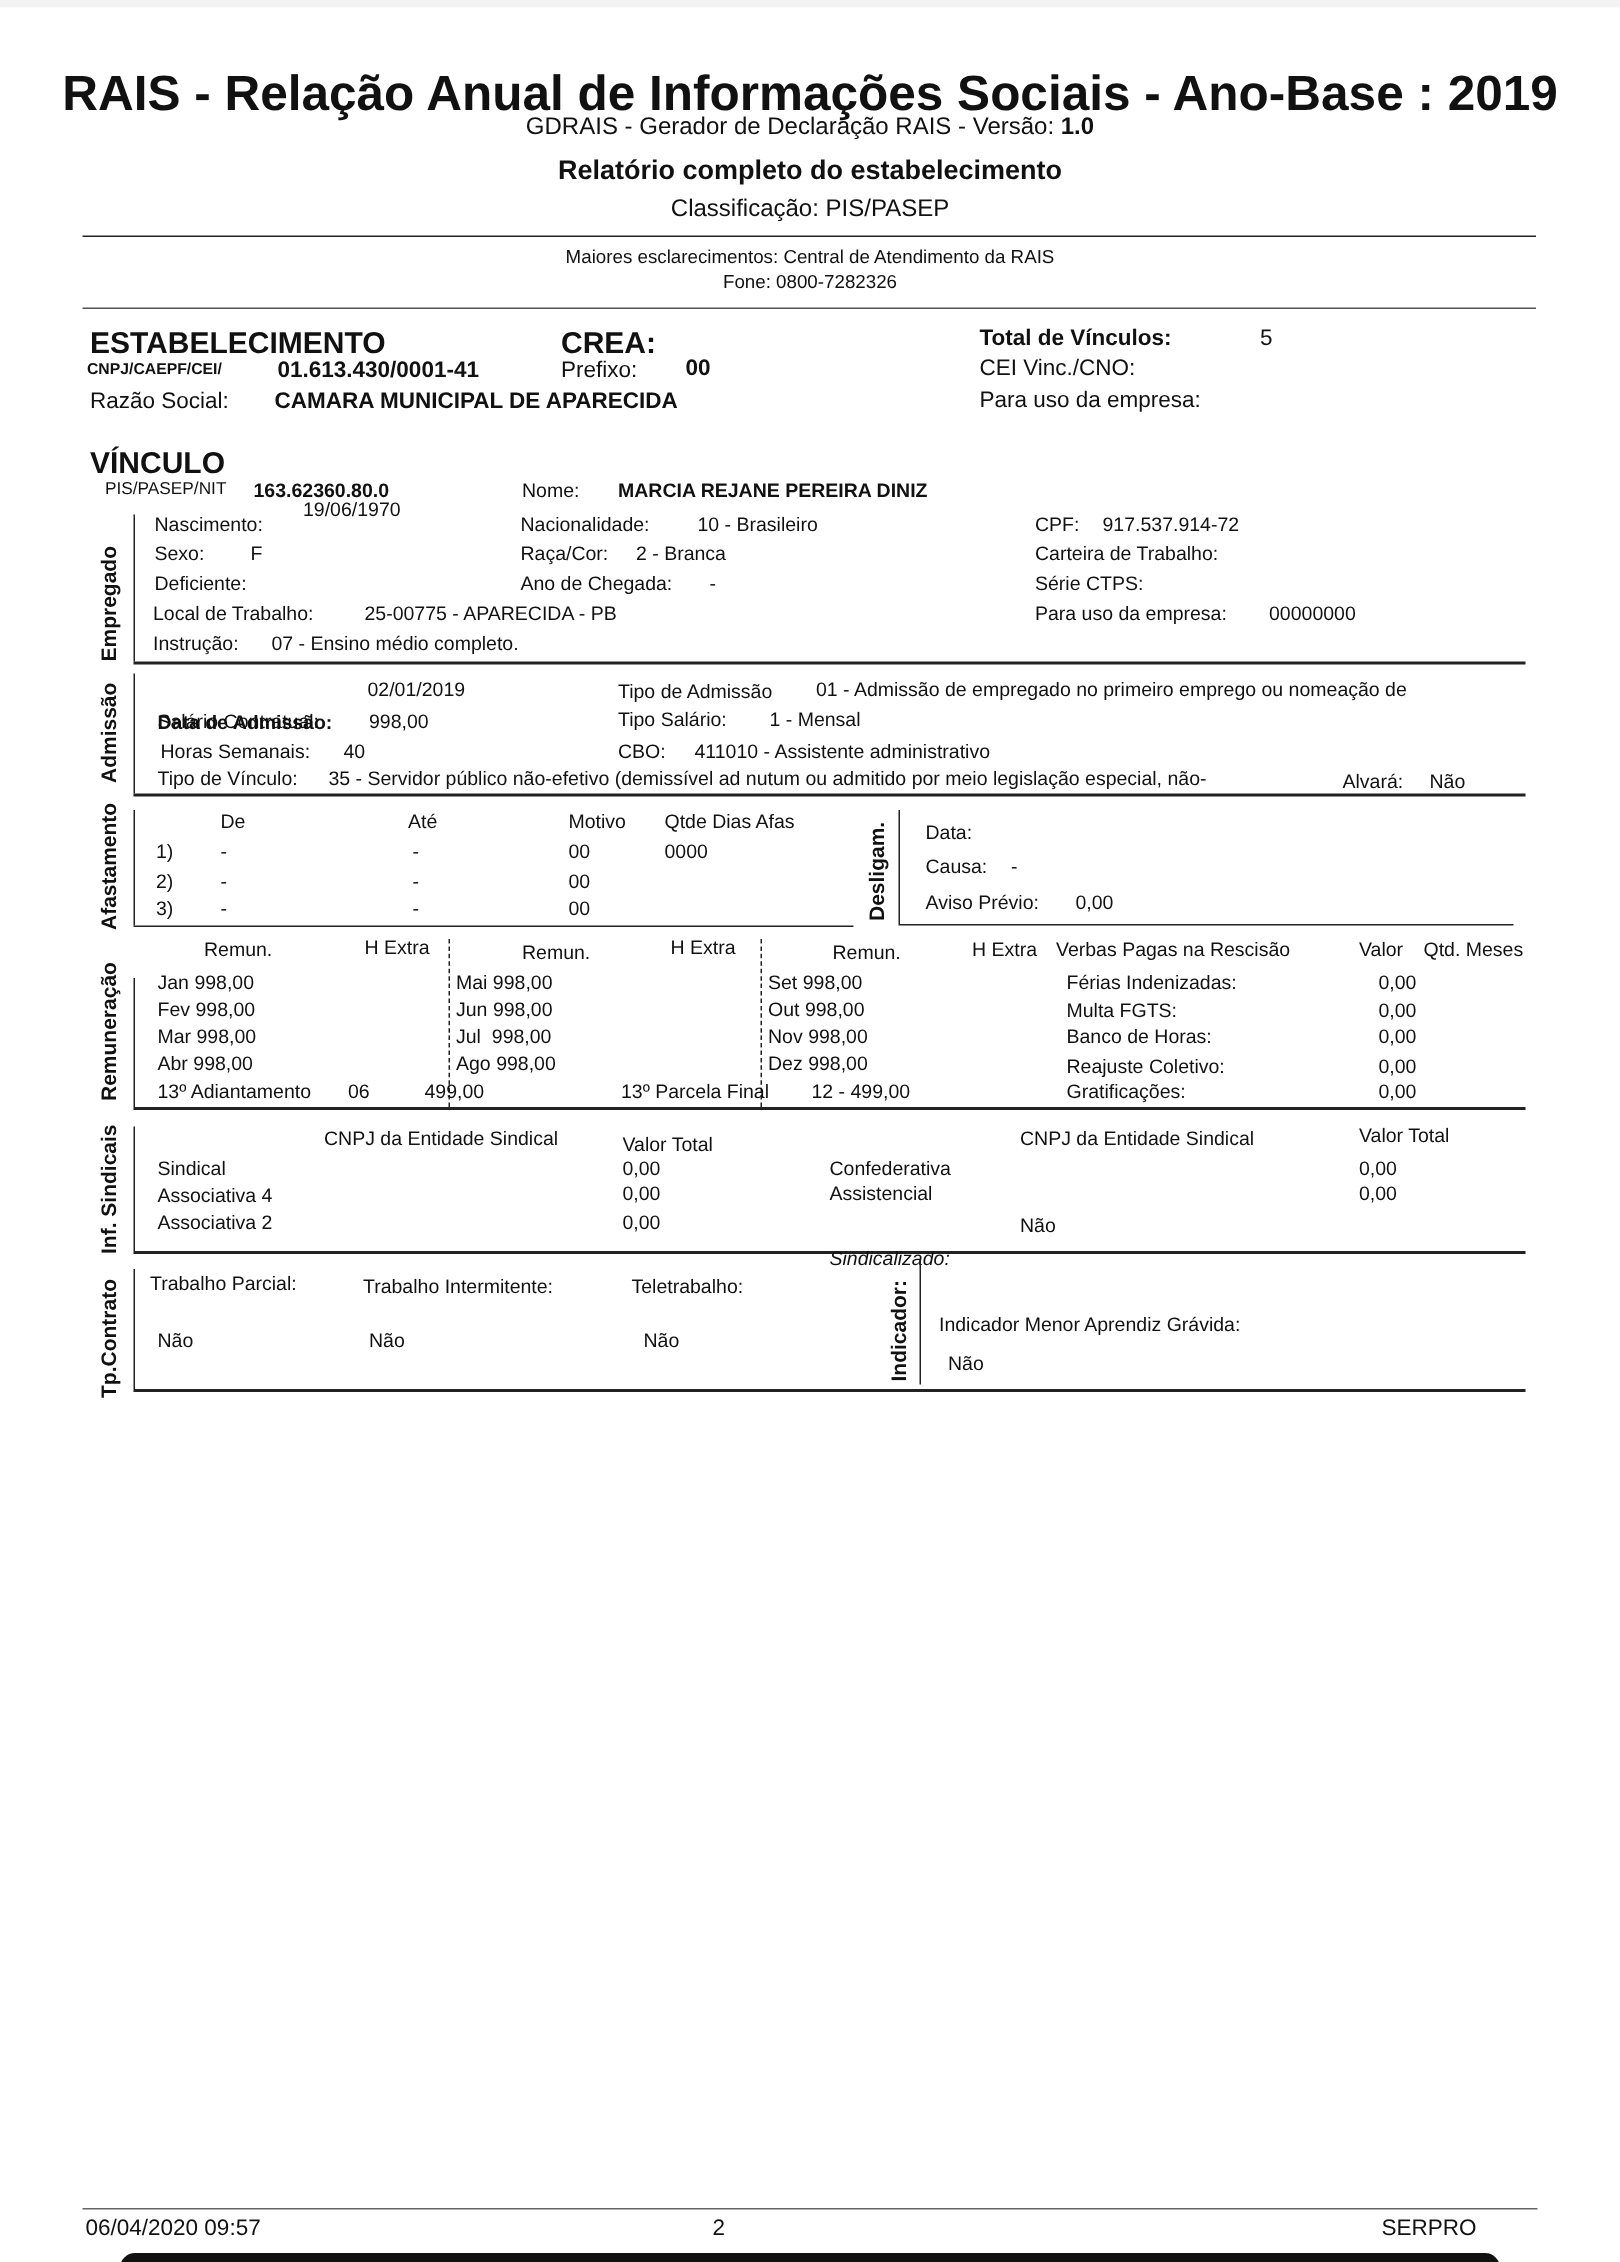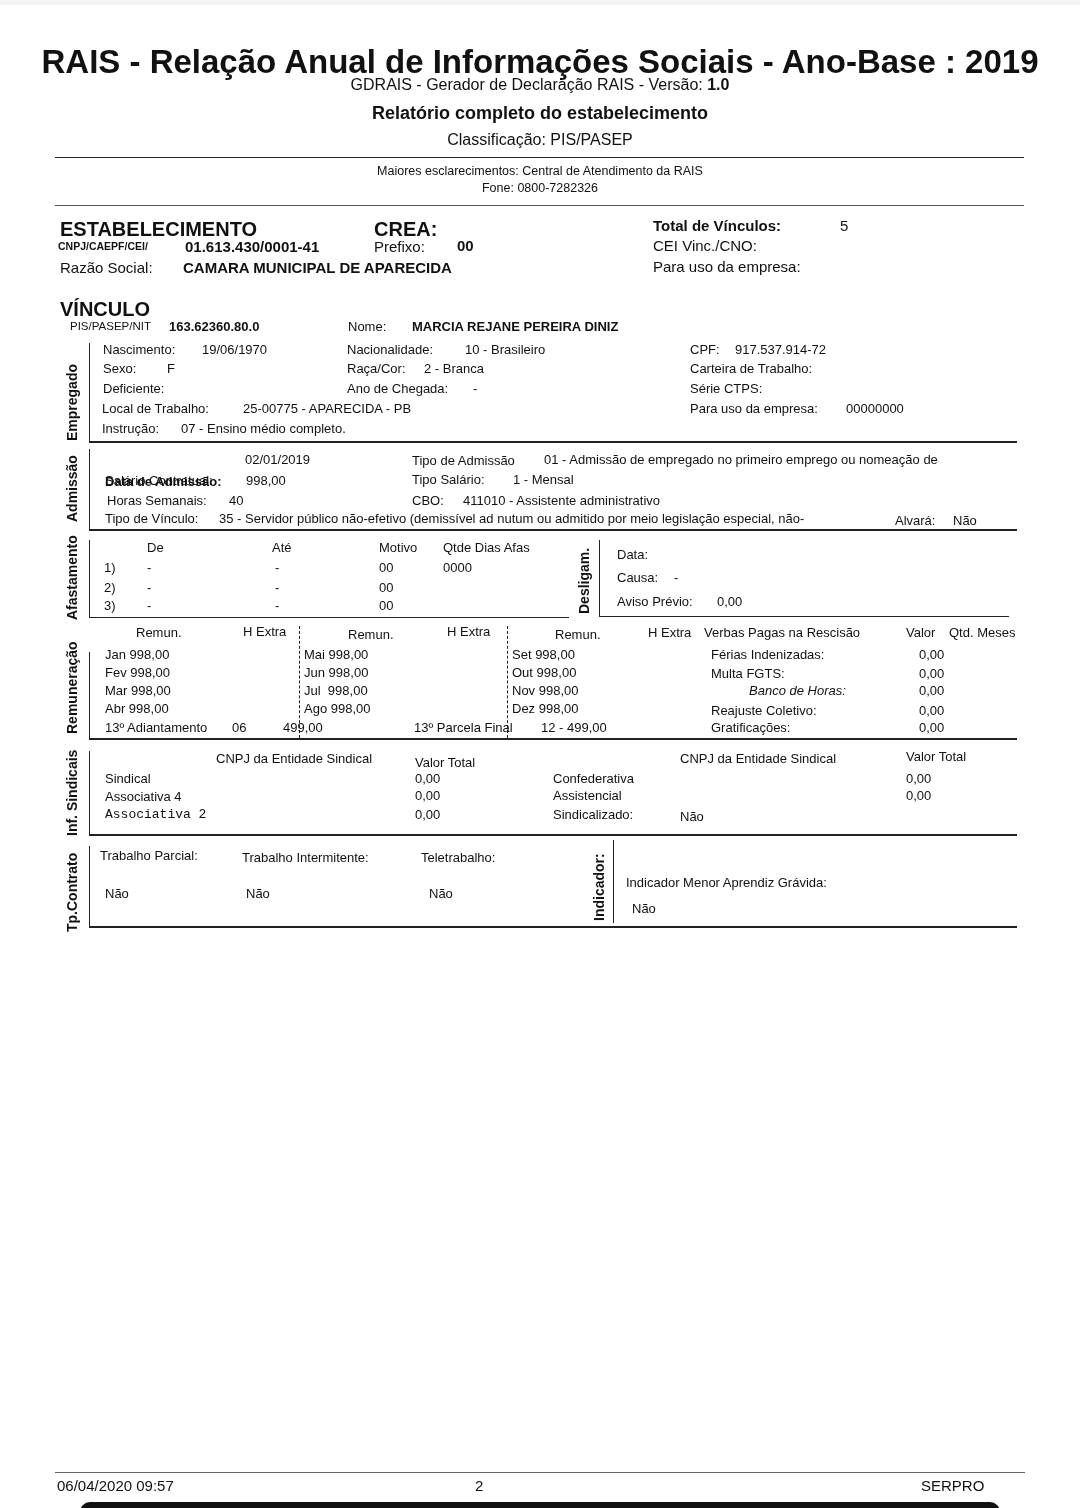--- a/index.html
+++ b/index.html
@@ -63,21 +63,21 @@
 <div class="abs f16 b" style="left:60px; top:298px;">VÍNCULO</div>
 <div class="abs" style="left:70px; top:320px; font-size:11.5px;">PIS/PASEP/NIT</div>
 <div class="abs f13 b" style="left:169px; top:319px;">163.62360.80.0</div>
 <div class="abs f13" style="left:348px; top:319px;">Nome:</div>
 <div class="abs f13 b" style="left:412px; top:319px;">MARCIA REJANE PEREIRA DINIZ</div>
 
 <div class="vlabel" style="left:64px; top:441px;">Empregado</div>
 <div class="vline" style="left:89px; top:343px; height:98px;"></div>
 <div class="rule" style="left:89px; top:441px; width:928px;"></div>
 <div class="abs f13" style="left:103px; top:342px;">Nascimento:</div>
-<div class="abs f13" style="left:202px; top:342px;text-align:center;">19/06/1970</div>
+<div class="abs f13" style="left:202px; top:332px;text-align:center;">19/06/1970</div>
 <div class="abs f13" style="left:103px; top:361px;">Sexo:</div>
 <div class="abs f13" style="left:167px; top:361px;">F</div>
 <div class="abs f13" style="left:103px; top:381px;">Deficiente:</div>
 <div class="abs f13" style="left:102px; top:401px;">Local de Trabalho:</div>
 <div class="abs f13" style="left:243px; top:401px;">25-00775 - APARECIDA - PB</div>
 <div class="abs f13" style="left:102px; top:421px;">Instrução:</div>
 <div class="abs f13" style="left:181px; top:421px;">07 - Ensino médio completo.</div>
 <div class="abs f13" style="left:347px; top:342px;">Nacionalidade:</div>
 <div class="abs f13" style="left:465px; top:342px;">10 - Brasileiro</div>
 <div class="abs f13" style="left:347px; top:361px;">Raça/Cor:</div>
@@ -178,45 +178,45 @@
 <div class="abs f13" style="left:414px; top:720px;">13º Parcela Final</div>
 <div class="abs f13" style="left:541px; top:720px;">12 - 499,00</div>
 
 <div class="abs f13" style="left:704px; top:625px;">Verbas Pagas na Rescisão</div>
 <div class="abs f13" style="left:906px; top:625px;">Valor</div>
 <div class="abs f13" style="left:949px; top:625px;">Qtd. Meses</div>
 <div class="abs f13" style="left:711px; top:647px;">Férias Indenizadas:</div>
 <div class="abs f13" style="left:919px; top:647px;">0,00</div>
 <div class="abs f13" style="left:711px; top:666px;">Multa FGTS:</div>
 <div class="abs f13" style="left:919px; top:666px;">0,00</div>
-<div class="abs f13" style="left:749px; top:683px;font-style:italic;">Banco de Horas:</div>
+<div class="abs f13" style="left:711px; top:683px;">Banco de Horas:</div>
 <div class="abs f13" style="left:919px; top:683px;">0,00</div>
 <div class="abs f13" style="left:711px; top:703px;">Reajuste Coletivo:</div>
 <div class="abs f13" style="left:919px; top:703px;">0,00</div>
 <div class="abs f13" style="left:711px; top:720px;">Gratificações:</div>
 <div class="abs f13" style="left:919px; top:720px;">0,00</div>
 
 <div class="vlabel" style="left:64px; top:836px;">Inf. Sindicais</div>
 <div class="vline" style="left:89px; top:751px; height:83px;"></div>
 <div class="rule" style="left:89px; top:834px; width:928px;"></div>
 <div class="abs f13" style="left:216px; top:751px;">CNPJ da Entidade Sindical</div>
 <div class="abs f13" style="left:415px; top:755px;">Valor Total</div>
 <div class="abs f13" style="left:105px; top:771px;">Sindical</div>
 <div class="abs f13" style="left:415px; top:771px;">0,00</div>
 <div class="abs f13" style="left:105px; top:789px;">Associativa 4</div>
 <div class="abs f13" style="left:415px; top:788px;">0,00</div>
-<div class="abs f13" style="left:105px; top:807px;font-family:Liberation Mono, monospace;">Associativa 2</div>
+<div class="abs f13" style="left:105px; top:807px;">Associativa 2</div>
 <div class="abs f13" style="left:415px; top:807px;">0,00</div>
 <div class="abs f13" style="left:680px; top:751px;">CNPJ da Entidade Sindical</div>
 <div class="abs f13" style="left:906px; top:749px;">Valor Total</div>
 <div class="abs f13" style="left:553px; top:771px;">Confederativa</div>
 <div class="abs f13" style="left:906px; top:771px;">0,00</div>
 <div class="abs f13" style="left:553px; top:788px;">Assistencial</div>
 <div class="abs f13" style="left:906px; top:788px;">0,00</div>
-<div class="abs f13" style="left:553px; top:807px;">Sindicalizado:</div>
+<div class="abs f13" style="left:553px; top:831px;font-style:italic;">Sindicalizado:</div>
 <div class="abs f13" style="left:680px; top:809px;">Não</div>
 
 <div class="vlabel" style="left:64px; top:932px;">Tp.Contrato</div>
 <div class="vline" style="left:89px; top:846px; height:80px;"></div>
 <div class="rule" style="left:89px; top:926px; width:928px;"></div>
 <div class="abs f13" style="left:100px; top:848px;">Trabalho Parcial:</div>
 <div class="abs f13" style="left:105px; top:886px;">Não</div>
 <div class="abs f13" style="left:242px; top:850px;">Trabalho Intermitente:</div>
 <div class="abs f13" style="left:246px; top:886px;">Não</div>
 <div class="abs f13" style="left:421px; top:850px;">Teletrabalho:</div>

